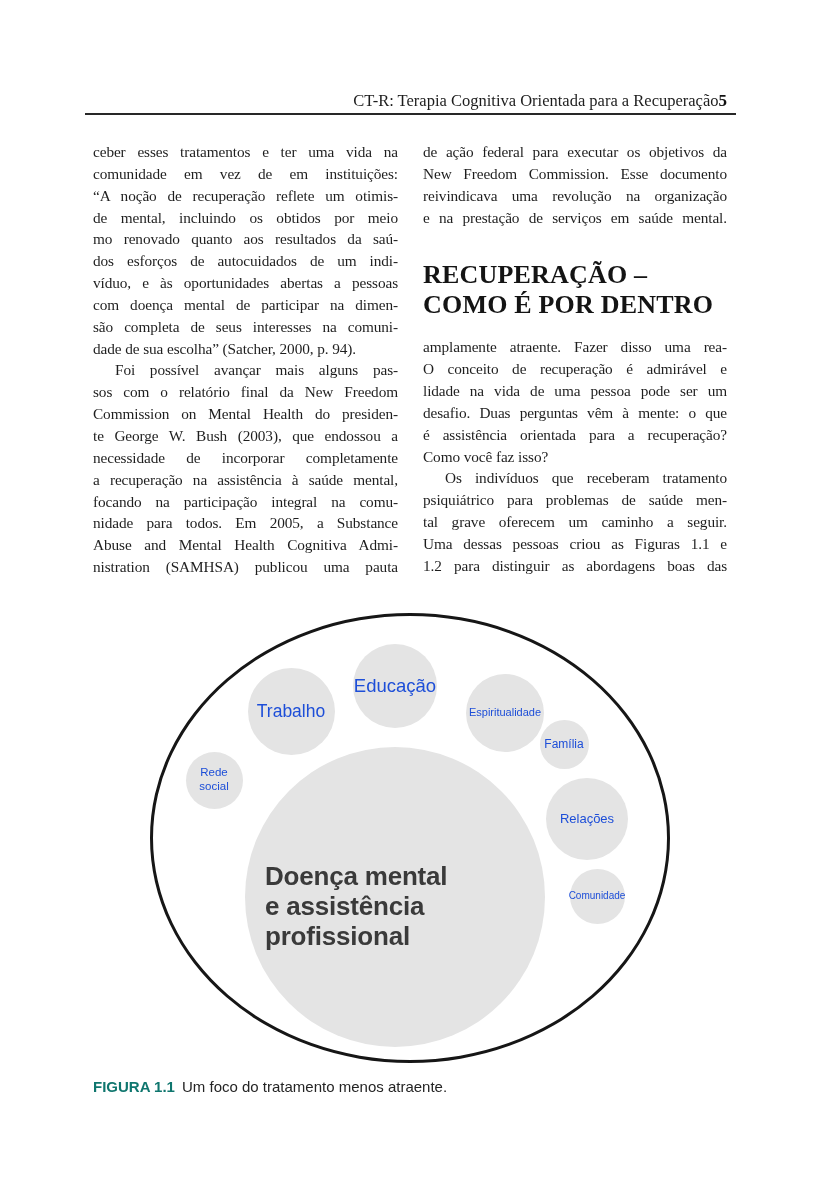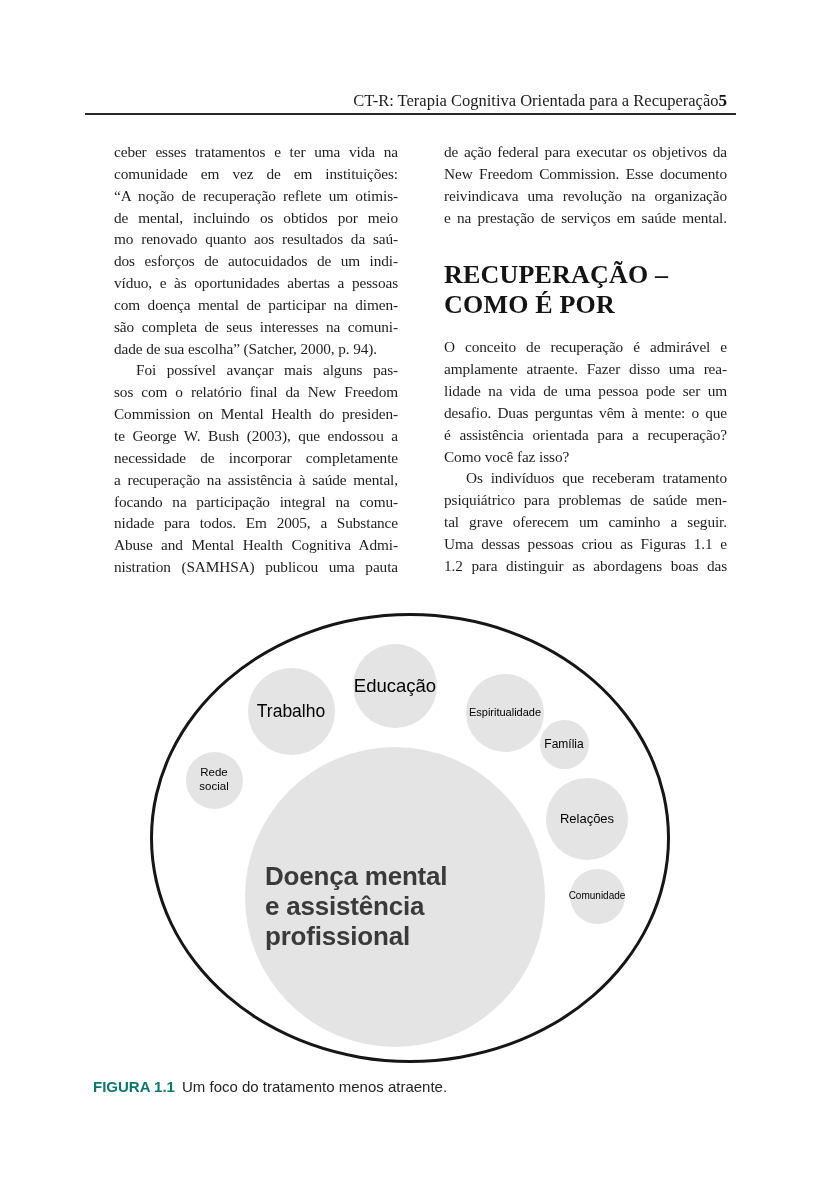--- a/index.html
+++ b/index.html
@@ -10,33 +10,33 @@
               justify-content:flex-end;align-items:baseline;
               font-size:16.5px;color:#1d1d1d;}
   .page-num{font-weight:bold;font-size:17px;color:#111;}
   .rule{position:absolute;left:85px;top:113px;width:651px;height:2px;background:#282828;}
   
   .col{position:absolute;top:141px;color:#1e1e1e;}
   .col.left{left:93px;width:305px;}
   .col.right{left:423px;width:304px;}
   .para{margin:0;}
   .line{height:21.85px;line-height:21.85px;font-size:15.3px;overflow:hidden;
-        letter-spacing:-0.1px;margin-left:21px;}
+        letter-spacing:-0.1px;}
   .line.just{text-align:justify;text-align-last:justify;}
   .line.indent{text-indent:22px;}
   .h2{margin-top:32px;margin-bottom:16px;}
   .h2 .line{height:30px;line-height:30px;font-size:26px;font-weight:bold;
             color:#141414;letter-spacing:0.2px;text-align:left;}
   
   .fig{position:absolute;left:0;top:0;width:826px;height:1200px;pointer-events:none;}
   .fig-ellipse{position:absolute;left:150px;top:613px;width:520px;height:450px;
                border:3px solid #161616;border-radius:50%;box-sizing:border-box;}
   .circle{position:absolute;border-radius:50%;background:#e4e4e4;display:flex;
           align-items:center;justify-content:center;text-align:center;
-          font-family:"Liberation Sans",sans-serif;color:#000000;}
+          font-family:"Liberation Sans",sans-serif;color:#1d4ed8;}
   .circle .lbl{line-height:1.2;white-space:nowrap;}
   .circle.central{font-weight:bold;color:#3a3a3a;justify-content:flex-start;text-align:left;}
   .circle.central .lbl{padding-left:20px;line-height:30px;margin-top:18px;letter-spacing:-0.2px;}
   
   .caption{position:absolute;left:93px;top:1078px;font-family:"Liberation Sans",sans-serif;
            font-size:15px;color:#242424;}
   .cap-label{font-weight:bold;margin-right:7px;color:#0f766e;}
 </style>
 </head>
 <body>
@@ -80,22 +80,22 @@
         <div class="line just">de ação federal para executar os objetivos da</div>
         <div class="line just">New Freedom Commission. Esse documento</div>
         <div class="line just">reivindicava uma revolução na organização</div>
         <div class="line just">e na prestação de serviços em saúde mental.</div>
       </div>
       <div class="h2">
         <div class="line">RECUPERAÇÃO –</div>
         <div class="line">COMO É POR DENTRO</div>
       </div>
       <div class="para">
+        <div class="line just">amplamente atraente. Fazer disso uma rea-</div>
         <div class="line just">O conceito de recuperação é admirável e</div>
-        <div class="line just">amplamente atraente. Fazer disso uma rea-</div>
         <div class="line just">lidade na vida de uma pessoa pode ser um</div>
         <div class="line just">desafio. Duas perguntas vêm à mente: o que</div>
         <div class="line just">é assistência orientada para a recuperação?</div>
         <div class="line">Como você faz isso?</div>
       </div>
       <div class="para">
         <div class="line just indent">Os indivíduos que receberam tratamento</div>
         <div class="line just">psiquiátrico para problemas de saúde men-</div>
         <div class="line just">tal grave oferecem um caminho a seguir.</div>
         <div class="line just">Uma dessas pessoas criou as Figuras 1.1 e</div>

